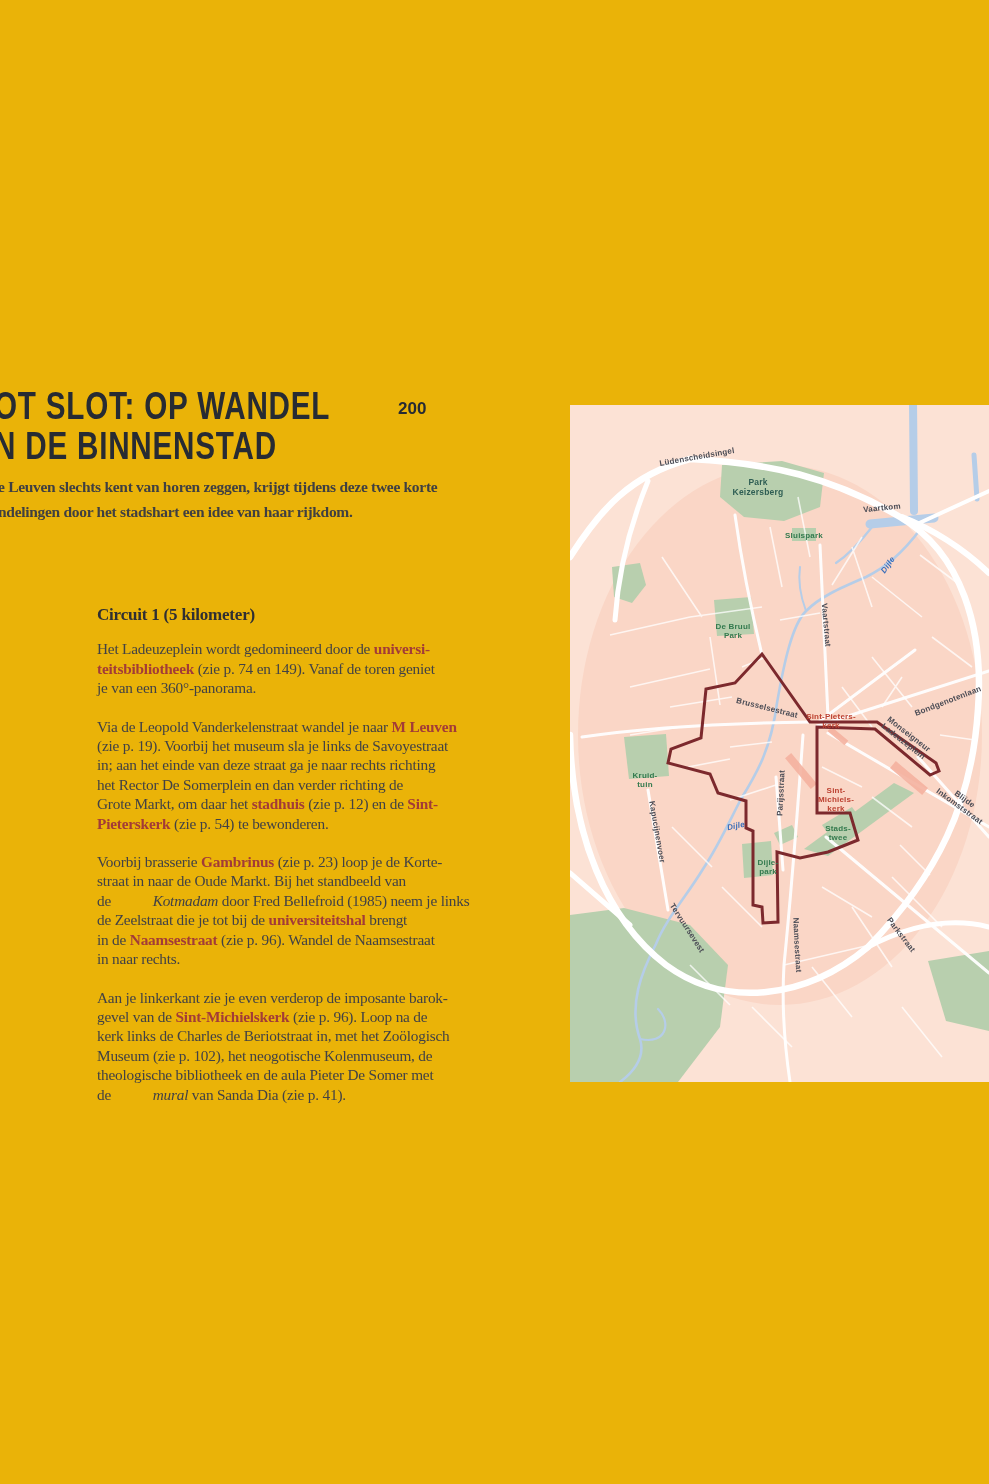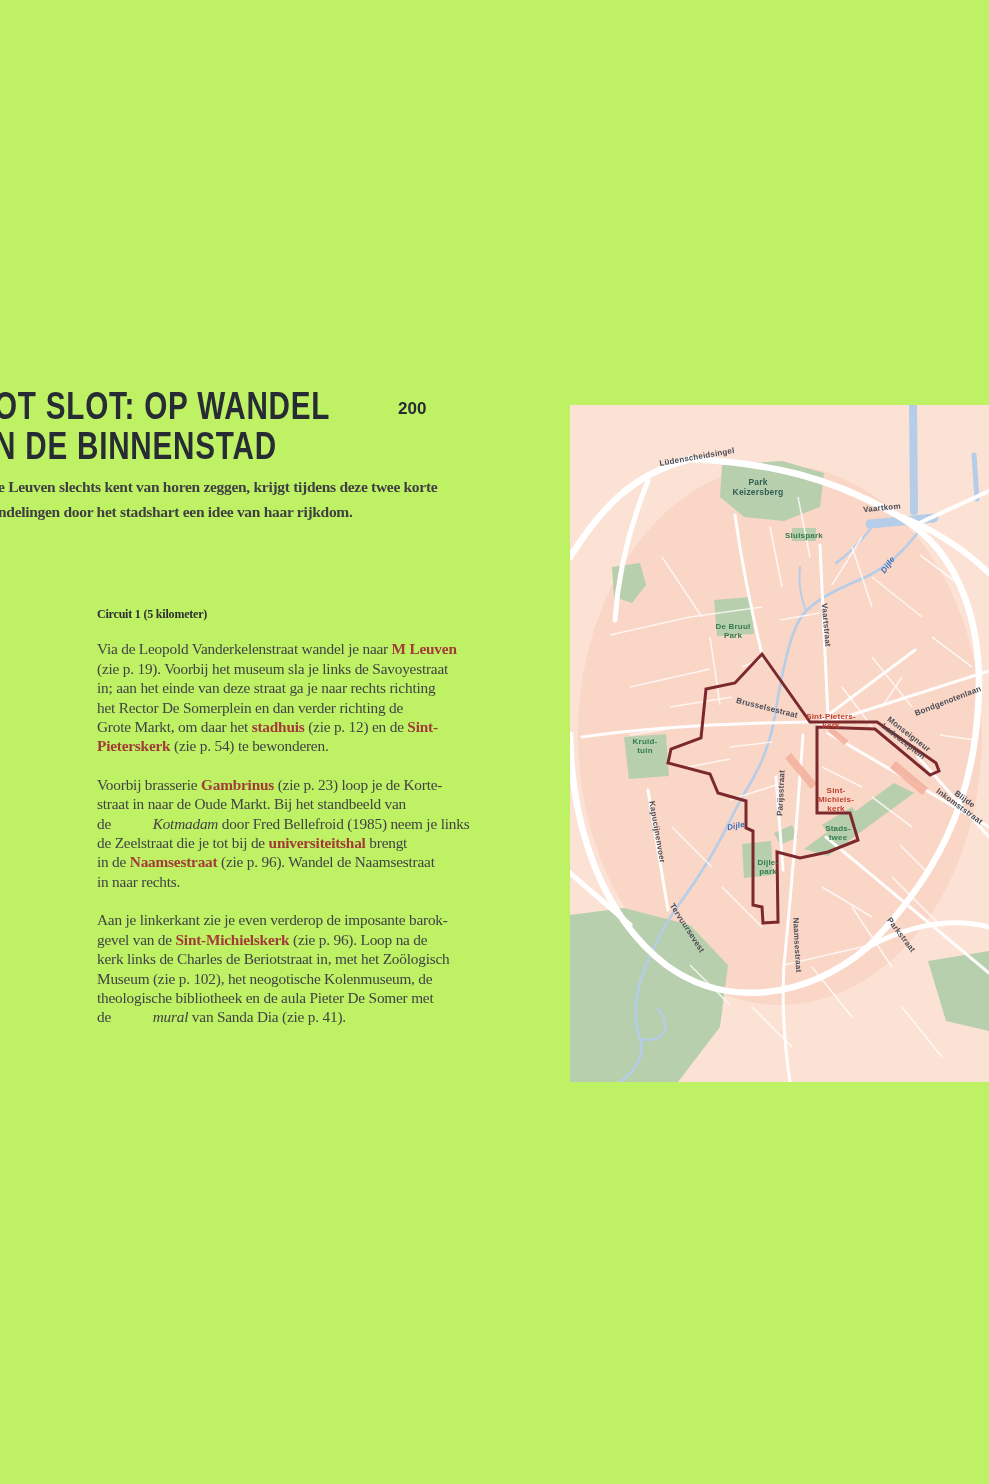--- a/index.html
+++ b/index.html
@@ -6,35 +6,35 @@
     --map-bg-outer:#fce2d5; --map-bg-inner:#fad6c6; --road:#ffffff;
     --water:#b5cde8; --park:#b8cfae; --route:#7c292d; --highlight:#f5b2a0;
     --street-label:#4b4c55; --park-label:#337a4e; --park-label-dark:#2f5e54;
     --water-label:#3b6db8; --poi-label:#bc4030; --accent-red:#a23b38;
     --title:#272b33; --body-text:#414146;
   }
   *{margin:0;padding:0;box-sizing:border-box}
   html,body{background:#ffffff}
   body{width:989px;height:1484px;position:relative;overflow:hidden;
        font-family:"Liberation Serif",serif;}
-  .page{position:absolute;inset:0;background:#bef264}
+  .page{position:absolute;inset:0;background:#eab308}
 
   
   .title{position:absolute;left:-6px;top:386px;color:var(--title);
     font-family:"Liberation Sans",sans-serif;font-weight:800;font-size:38px;
     line-height:40px;letter-spacing:1px;transform:scaleX(.78);transform-origin:left top;
     white-space:pre-line;}
   .pageno{position:absolute;left:398px;top:399px;color:var(--title);
     font-family:"Liberation Sans",sans-serif;font-weight:700;font-size:17px;}
   .intro{position:absolute;left:-2px;top:474px;width:470px;color:#3f3f42;
     font-weight:700;font-size:15.5px;line-height:25px;letter-spacing:-.3px;
     white-space:pre-line;}
   .bodycol{position:absolute;left:97px;top:605px;width:400px;color:var(--body-text);
     font-size:15.3px;line-height:19.4px;letter-spacing:-.2px;}
-  .bodycol h3{font-size:12px;font-weight:700;color:#2f2f33;margin:0 0 15px 0;
+  .bodycol h3{font-size:17px;font-weight:700;color:#2f2f33;margin:0 0 15px 0;
     letter-spacing:-.2px;}
   .bodycol p{margin:0 0 19px 0;white-space:pre-line;}
   .bodycol .red{color:var(--accent-red);font-weight:700;}
   .bodycol .i{font-style:italic;margin-left:38px;}
 
   
   .map{position:absolute;left:570px;top:405px;width:419px;height:677px;
     background:var(--map-bg-outer);overflow:hidden;}
   .map svg{position:absolute;inset:0;display:block}
   .lbl{position:absolute;font-family:"Liberation Sans",sans-serif;font-weight:700;
@@ -53,20 +53,23 @@
 
   <div class="title">OT SLOT: OP WANDEL
 N DE BINNENSTAD</div>
   <div class="pageno">200</div>
   <div class="intro">e Leuven slechts kent van horen zeggen, krijgt tijdens deze twee korte
 ndelingen door het stadshart een idee van haar rijkdom.</div>
 
   <div class="bodycol">
     <h3>Circuit 1 (5 kilometer)</h3>
     <div>
+        <p><span>Het Ladeuzeplein wordt gedomineerd door de </span><span class="red">universi-
+teitsbibliotheek</span><span> (zie p. 74 en 149). Vanaf de toren geniet
+je van een 360°-panorama.</span></p>
         <p><span>Via de Leopold Vanderkelenstraat wandel je naar </span><span class="red">M Leuven</span><span>
 (zie p. 19). Voorbij het museum sla je links de Savoyestraat
 in; aan het einde van deze straat ga je naar rechts richting
 het Rector De Somerplein en dan verder richting de
 Grote Markt, om daar het </span><span class="red">stadhuis</span><span> (zie p. 12) en de </span><span class="red">Sint-
 Pieterskerk</span><span> (zie p. 54) te bewonderen.</span></p>
         <p><span>Voorbij brasserie </span><span class="red">Gambrinus</span><span> (zie p. 23) loop je de Korte-
 straat in naar de Oude Markt. Bij het standbeeld van
 de </span><span class="i">Kotmadam</span><span> door Fred Bellefroid (1985) neem je links
 de Zeelstraat die je tot bij de </span><span class="red">universiteitshal</span><span> brengt
@@ -153,21 +156,21 @@
     <div class="lbl pk" style="left:163px;top:226px">De Bruul
 Park</div>
     <div class="lbl st" style="left:256px;top:220px;--r:85deg">Vaartstraat</div>
     <div class="lbl st" style="left:378px;top:296px;--r:-21deg">Bondgenotenlaan</div>
     <div class="lbl st" style="left:197px;top:303px;--r:14deg">Brusselsestraat</div>
     <div class="lbl poi" style="left:261px;top:316px">Sint-Pieters-
 kerk</div>
     <div class="lbl st" style="left:336px;top:333px;--r:38deg">Monseigneur
 Ladeuzeplein</div>
     <div class="lbl st" style="left:392px;top:398px;--r:36deg">Blijde Inkomststraat</div>
-    <div class="lbl pk" style="left:75px;top:341px">Kruid-
+    <div class="lbl pk" style="left:75px;top:375px">Kruid-
 tuin</div>
     <div class="lbl st" style="left:211px;top:388px;--r:-87deg">Parijsstraat</div>
     <div class="lbl st" style="left:87px;top:427px;--r:80deg">Kapucijnenvoer</div>
     <div class="lbl wt" style="left:166px;top:421px;--r:-12deg">Dijle</div>
     <div class="lbl poi" style="left:266px;top:395px">Sint-
 Michiels-
 kerk</div>
     <div class="lbl pk" style="left:268px;top:428px">Stads-
 twee</div>
     <div class="lbl pk" style="left:198px;top:462px">Dijle-

